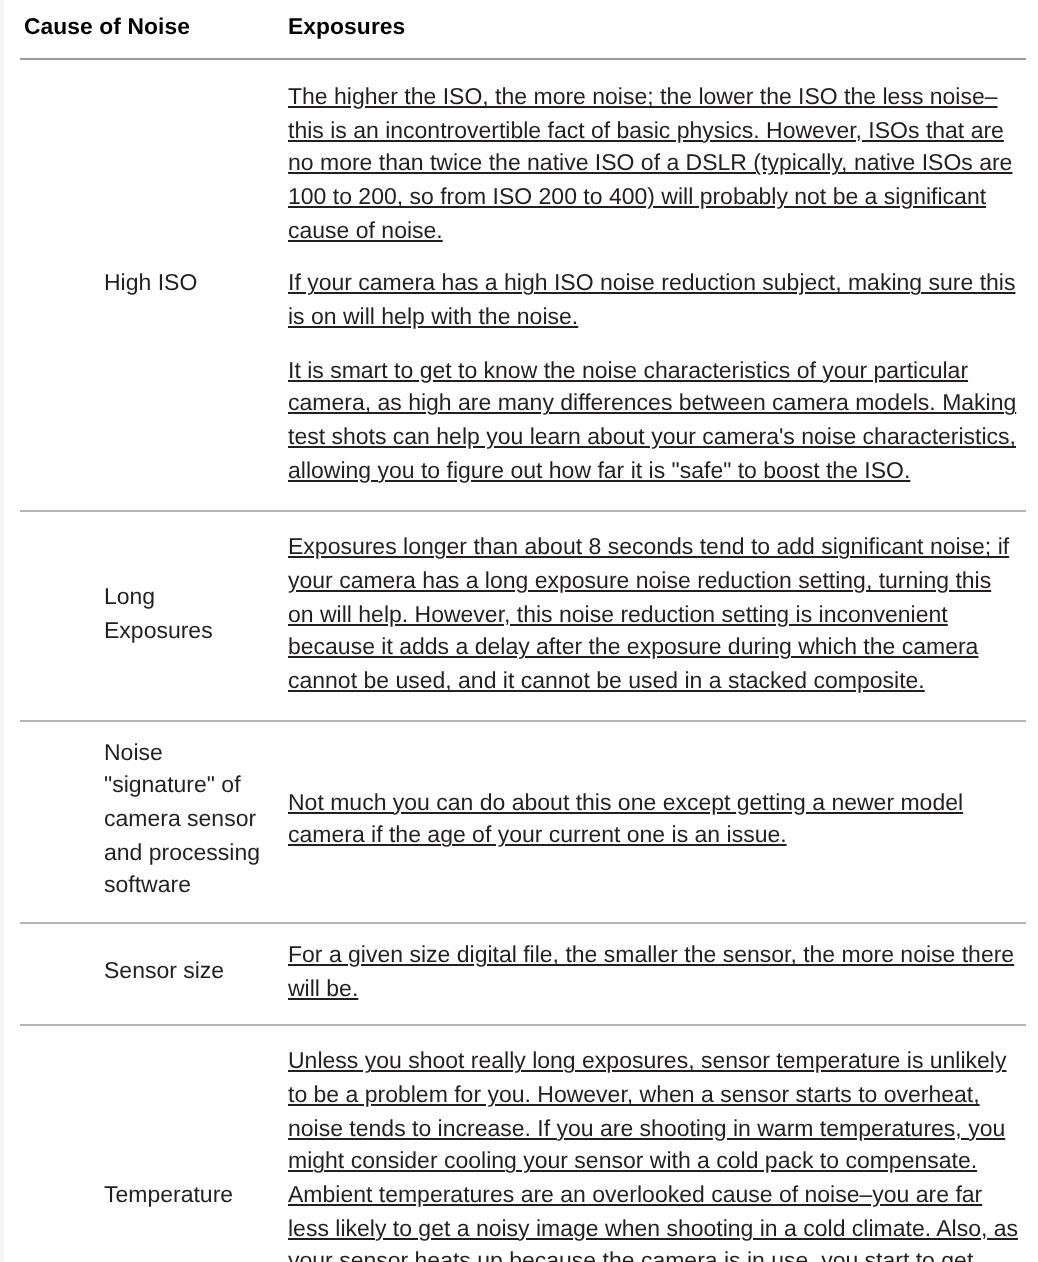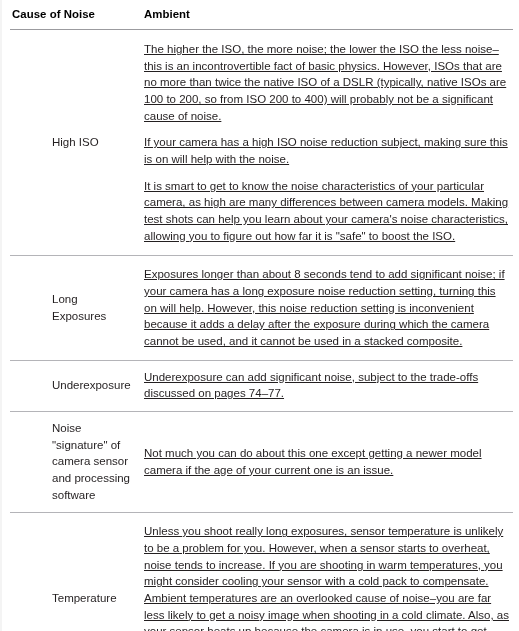--- a/index.html
+++ b/index.html
@@ -107,21 +107,21 @@
 
 <div id="page">
   <table class="noise-table">
     <colgroup>
       <col class="col-cause">
       <col class="col-comments">
     </colgroup>
     <thead>
       <tr>
         <th class="th-cause">Cause of Noise</th>
-        <th class="th-comments">Ambient</th>
+        <th class="th-comments">Exposures</th>
       </tr>
       <tr class="header-rule">
         <td colspan="2"></td>
       </tr>
     </thead>
     <tbody>
 
       <tr class="row-high-iso">
         <td class="cause-cell">
           <span class="cause-label">High ISO</span>
@@ -135,38 +135,38 @@
 
       <tr class="row-long-exp">
         <td class="cause-cell">
           <span class="cause-label">Long Exposures</span>
         </td>
         <td class="comments-cell">
           <p class="para">Exposures longer than about 8 seconds tend to add significant noise; if your camera has a long exposure noise reduction setting, turning this on will help. However, this noise reduction setting is inconvenient because it adds a delay after the exposure during which the camera cannot be used, and it cannot be used in a stacked composite.</p>
         </td>
       </tr>
 
-      <tr class="row-underexp">
-        <td class="cause-cell">
-          <span class="cause-label">Underexposure</span>
-        </td>
-        <td class="comments-cell">
-          <p class="para">Underexposure can add significant noise, subject to the trade-offs discussed on pages 74–77.</p>
-        </td>
-      </tr>
 
       <tr class="row-signature">
         <td class="cause-cell">
           <span class="cause-label">Noise "signature" of camera sensor and processing software</span>
         </td>
         <td class="comments-cell">
           <p class="para">Not much you can do about this one except getting a newer model camera if the age of your current one is an issue.</p>
         </td>
       </tr>
 
+      <tr class="row-sensor">
+        <td class="cause-cell">
+          <span class="cause-label">Sensor size</span>
+        </td>
+        <td class="comments-cell">
+          <p class="para">For a given size digital file, the smaller the sensor, the more noise there will be.</p>
+        </td>
+      </tr>
 
       <tr class="row-temperature">
         <td class="cause-cell">
           <span class="cause-label">Temperature</span>
         </td>
         <td class="comments-cell">
           <p class="para">Unless you shoot really long exposures, sensor temperature is unlikely to be a problem for you. However, when a sensor starts to overheat, noise tends to increase. If you are shooting in warm temperatures, you might consider cooling your sensor with a cold pack to compensate. Ambient temperatures are an overlooked cause of noise–you are far less likely to get a noisy image when shooting in a cold climate. Also, as your sensor heats up because the camera is in use, you start to get more noise–you can help with this by giving your camera a rest, if possible.</p>
         </td>
       </tr>
 

